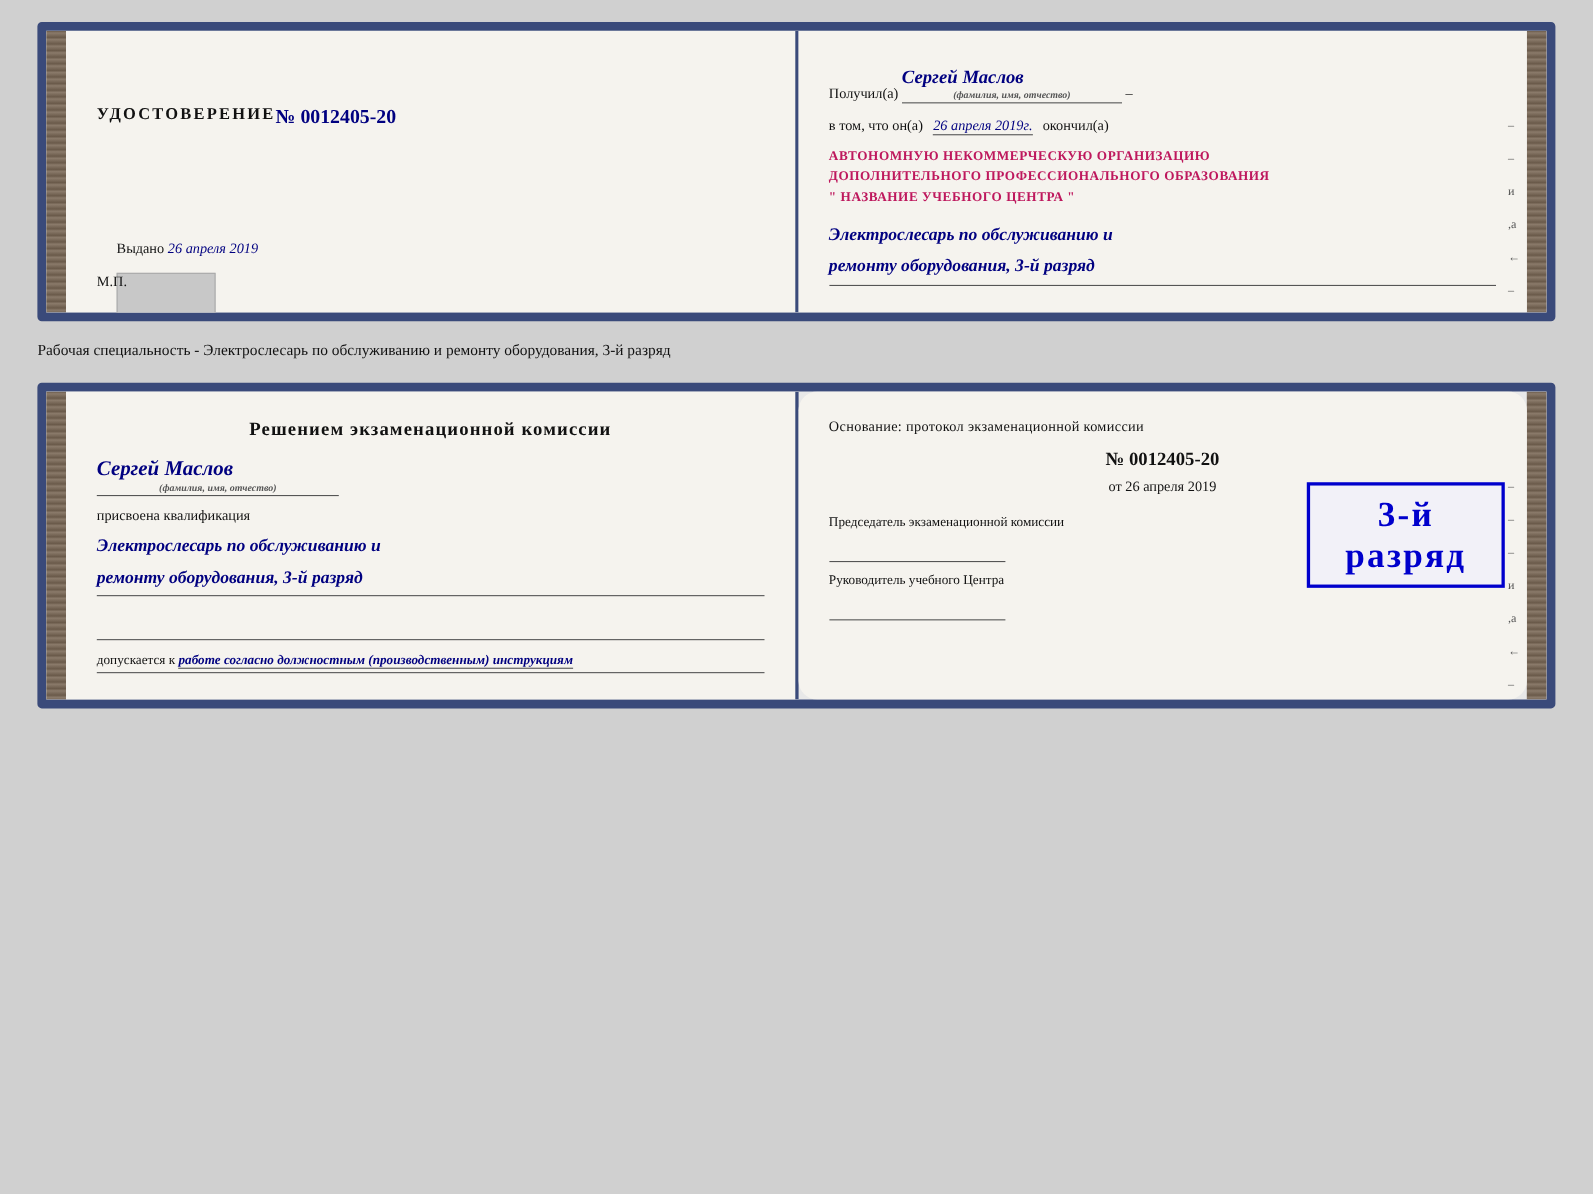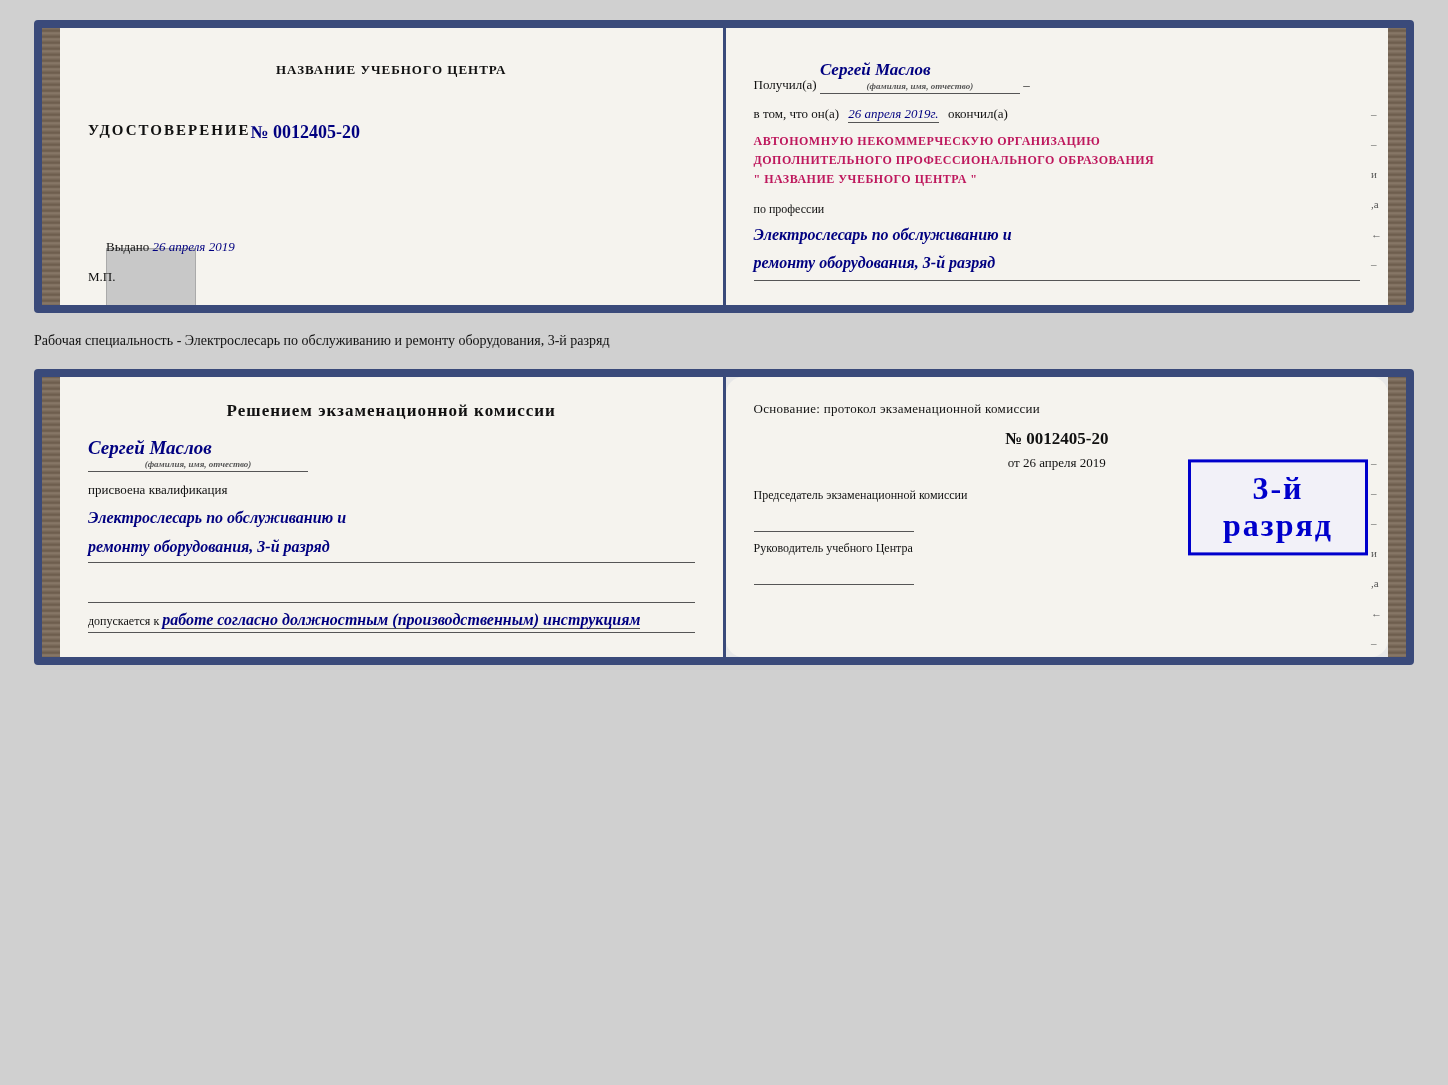--- a/index.html
+++ b/index.html
@@ -253,21 +253,21 @@
     .allowed-line {
       font-size: 12px;
       color: #111;
       position: absolute;
       bottom: 28px;
       left: 28px;
       right: 28px;
     }
 
     .allowed-value {
-      font-size: 16px;
+      font-size: 12px;
       color: #000080;
       font-style: italic;
       font-weight: bold;
       border-bottom: 1px solid #555;
     }
 
     
     .stamp {
       position: absolute;
       right: 20px;
@@ -340,21 +340,20 @@
       color: #555;
     }
   </style>
 </head>
 <body>
 
 <div class="certificate-wrapper">
   <div class="spine-left"></div>
 
   <div class="cert-left">
-    <div class="cert-title">НАЗВАНИЕ УЧЕБНОГО ЦЕНТРА</div>
 
     <div class="photo-box"></div>
 
     <div class="udost-section">
       <div class="udost-label">УДОСТОВЕРЕНИЕ</div>
       <div class="udost-number">№ 0012405-20</div>
     </div>
 
     <div class="issued-line">
       <span>Выдано</span>
@@ -379,21 +378,20 @@
       <span class="date-value">26 апреля 2019г.</span>
       <span>окончил(а)</span>
     </div>
 
     <div class="org-block">
       <div>АВТОНОМНУЮ НЕКОММЕРЧЕСКУЮ ОРГАНИЗАЦИЮ</div>
       <div>ДОПОЛНИТЕЛЬНОГО ПРОФЕССИОНАЛЬНОГО ОБРАЗОВАНИЯ</div>
       <div class="org-name">"    НАЗВАНИЕ УЧЕБНОГО ЦЕНТРА    "</div>
     </div>
 
-    <div class="profession-label">по профессии</div>
     <span class="profession-value">
       <span>Электрослесарь по обслуживанию и</span><br>
       <span>ремонту оборудования, 3-й разряд</span>
     </span>
 
     <div class="side-marks">
       <span>–</span>
       <span>–</span>
       <span>и</span>
       <span>,а</span>

